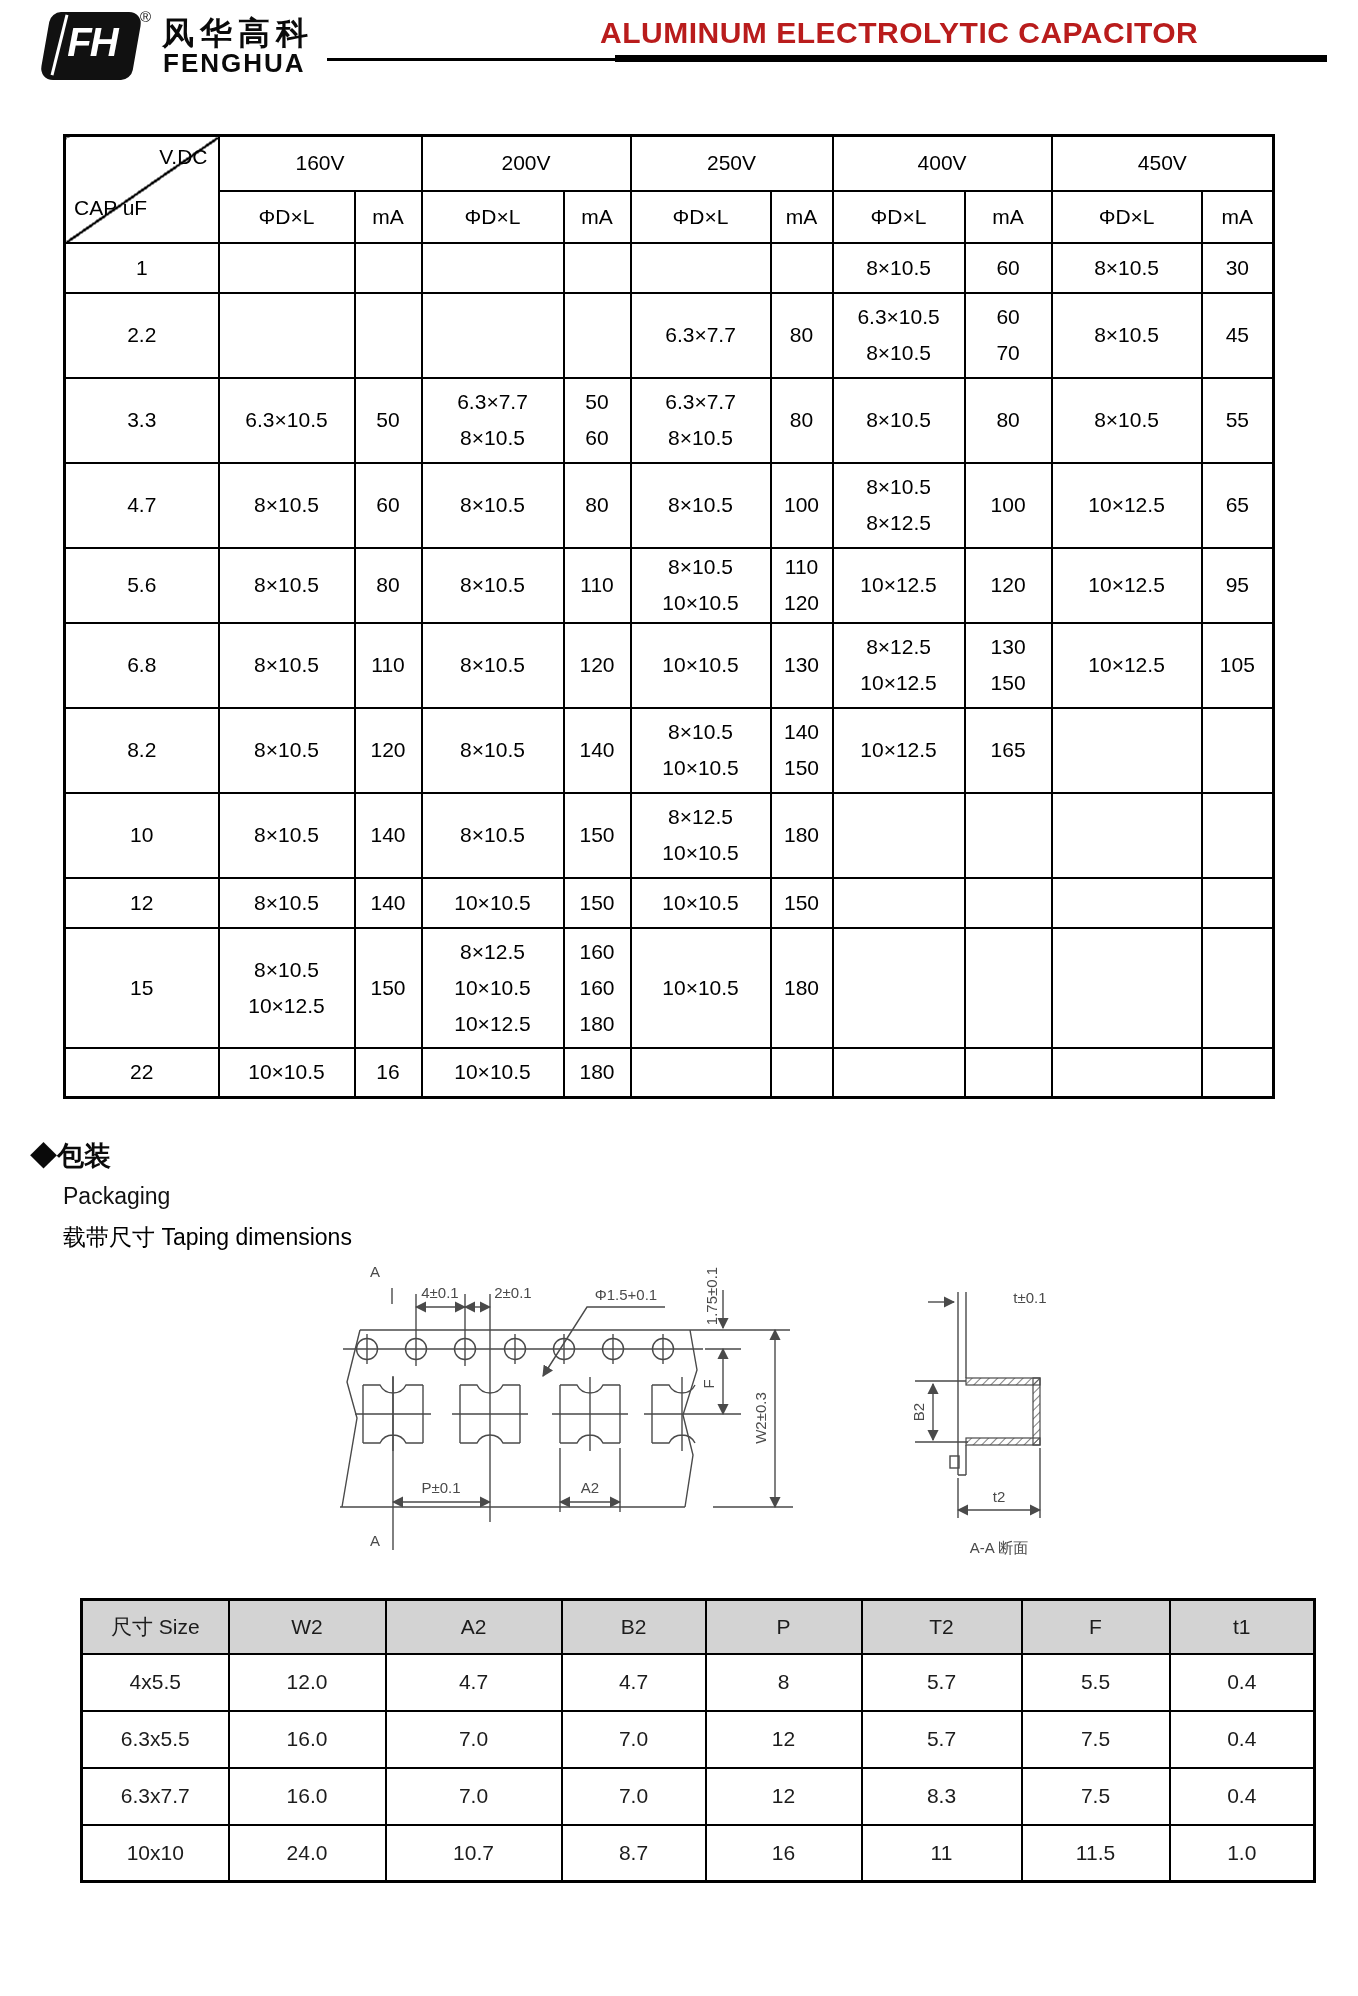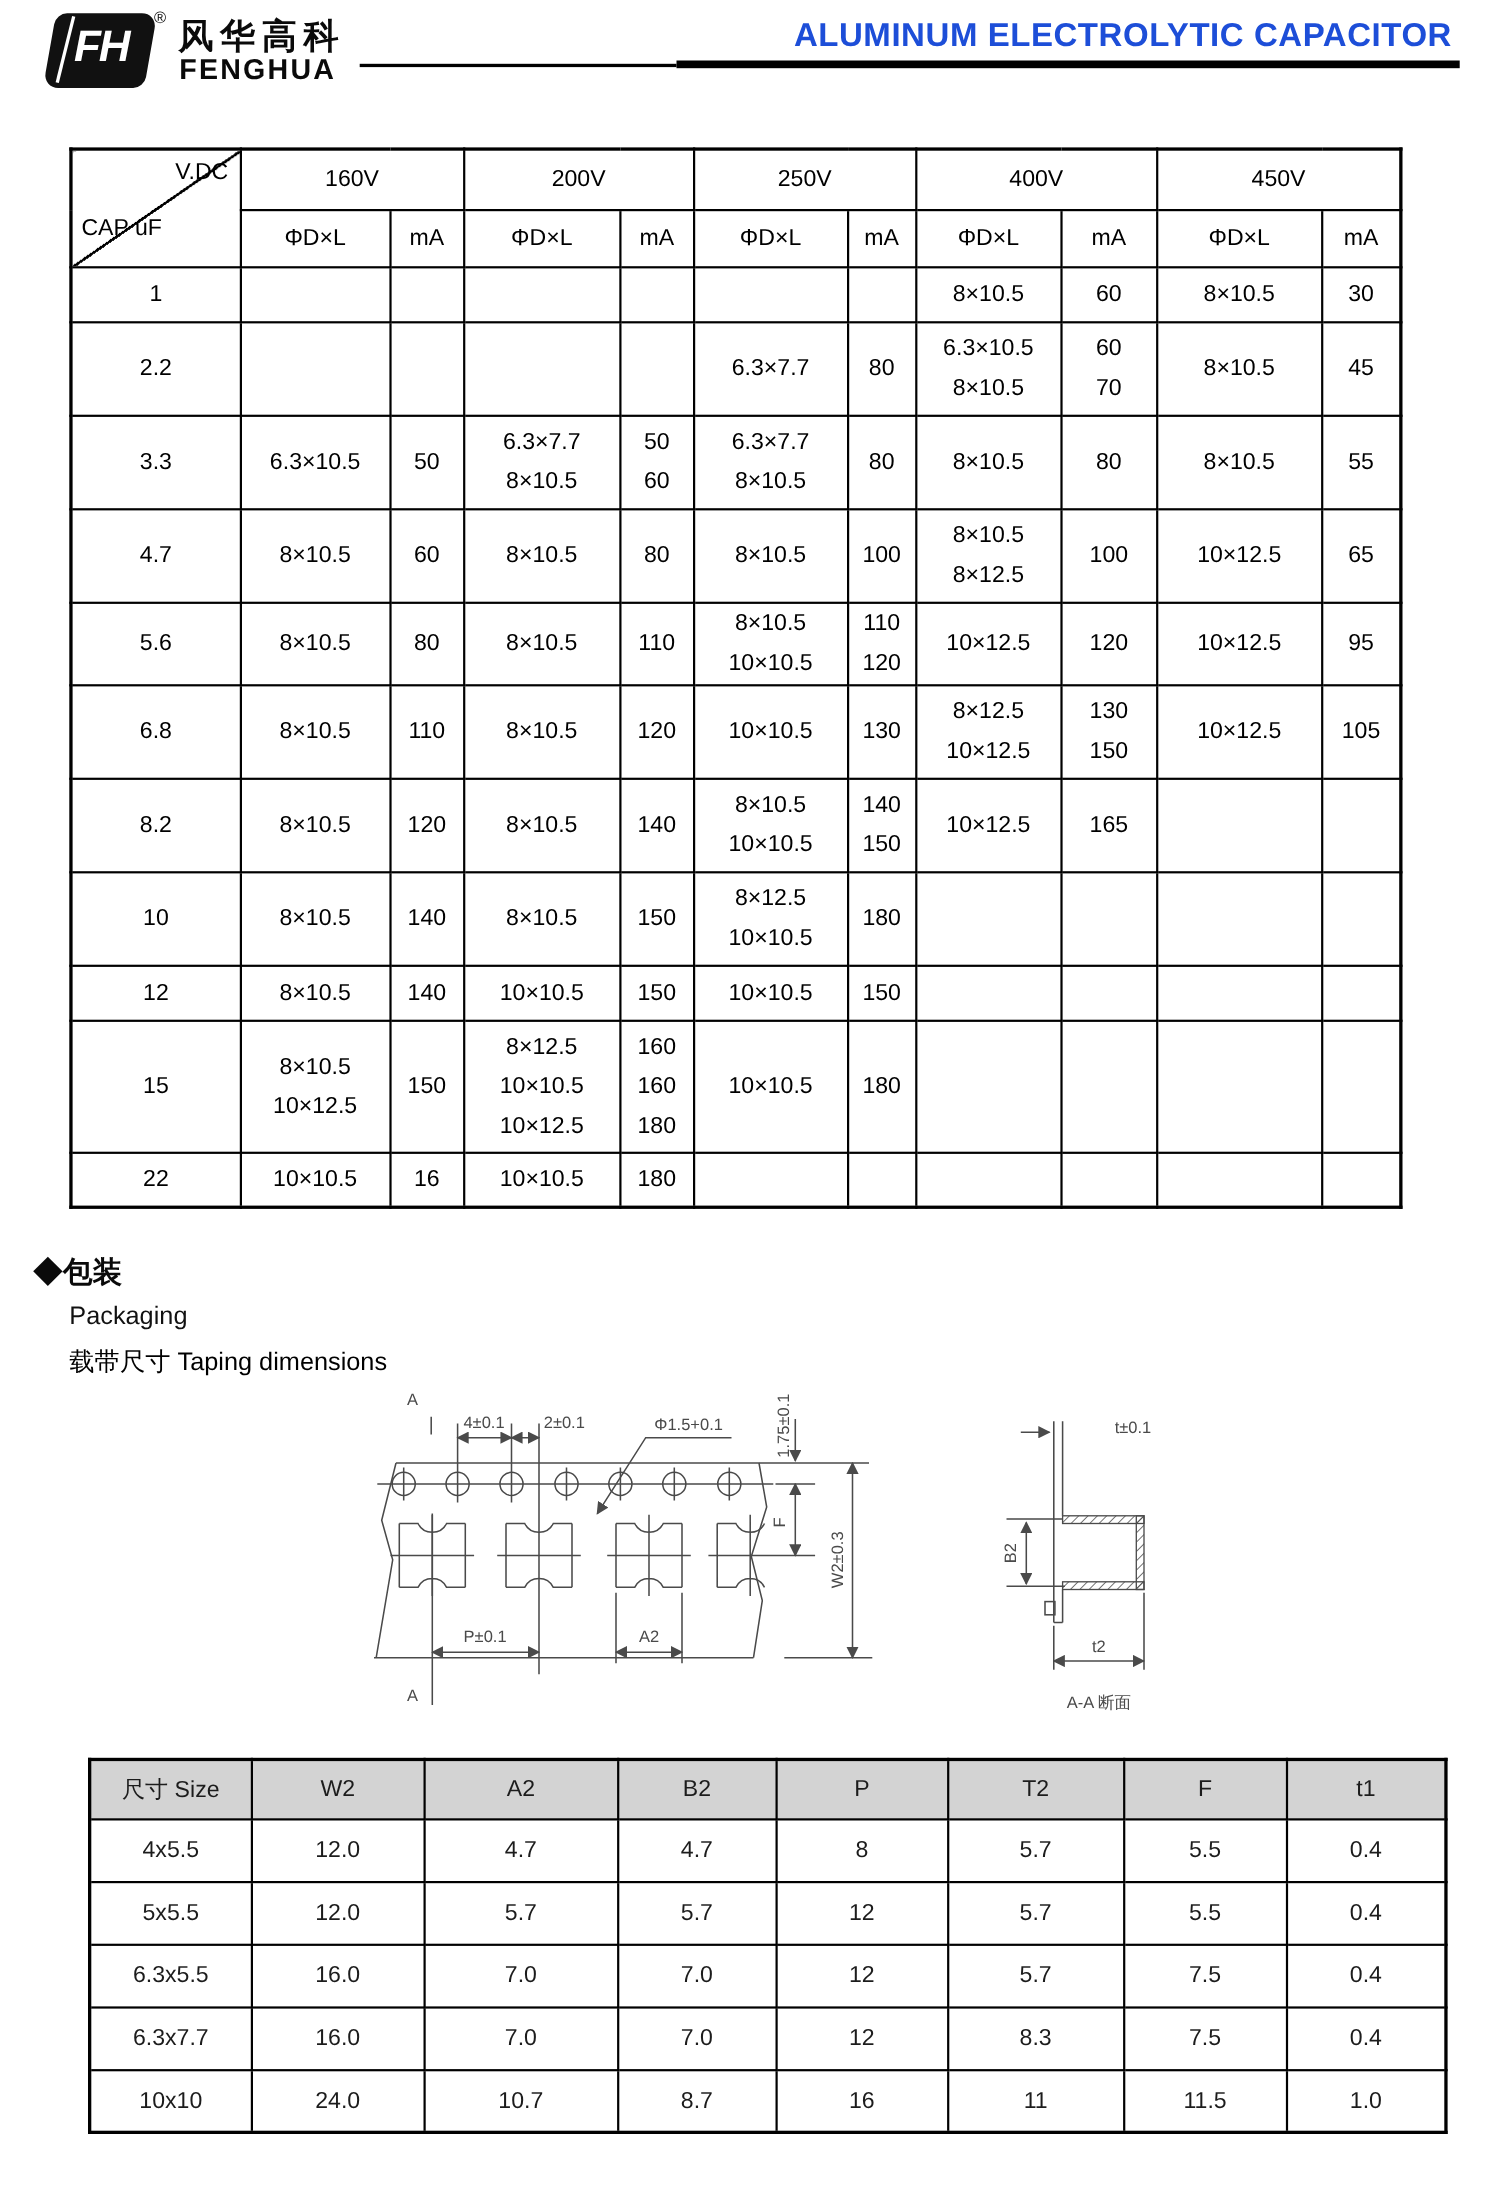--- a/index.html
+++ b/index.html
@@ -8,22 +8,22 @@
 
   
   #logo-box { position:absolute; left:45px; top:12px; width:92px; height:68px; background:#111;
               border-radius:10px 14px 10px 14px; transform:skewX(-10deg); }
   #logo-fh { position:absolute; left:52px; top:20px; width:80px; text-align:center;
              font-style:italic; font-weight:bold; font-size:40px; color:#fff; letter-spacing:-2px;}
   #logo-stripe { position:absolute; left:58px; top:14px; width:3px; height:62px; background:#fff; transform:rotate(14deg);}
   #reg-mark { position:absolute; left:140px; top:8px; font-size:15px; color:#111; }
   #logo-cn { position:absolute; left:162px; top:12px; font-size:32px; font-weight:bold; letter-spacing:6px; color:#0a0a0a;}
   #logo-en { position:absolute; left:163px; top:48px; font-size:26px; font-weight:bold; letter-spacing:2px; color:#0a0a0a;}
-  #doc-title { position:absolute; left:600px; top:16px; width:720px; text-align:right;
-               font-size:30px; font-weight:bold; color:#1d4ed8; letter-spacing:0.5px; }
+  #doc-title { position:absolute; left:600px; top:16px; width:720px; text-align:left;
+               font-size:30px; font-weight:bold; color:#b91c1c; letter-spacing:0.5px; }
   #rule-thin  { position:absolute; left:327px; top:58px; width:288px; height:3px; background:#000; }
   #rule-thick { position:absolute; left:615px; top:55px; width:712px; height:7px; background:#000; }
 
   
   #spec-table { position:absolute; left:63px; top:134px; border-collapse:collapse; table-layout:fixed;
                 width:1209px; font-size:21px; }
   #spec-table td, #spec-table th { border:2px solid #000; text-align:center; vertical-align:middle;
                 font-weight:normal; padding:0; }
   #spec-table { border:3px solid #000; }
   .col-cap{width:154px;} .col-d1{width:136px;} .col-m1{width:67px;} .col-d2{width:142px;} .col-m2{width:67px;}
@@ -549,30 +549,20 @@
           <td>4x5.5</td>
           <td>12.0</td>
           <td>4.7</td>
           <td>4.7</td>
           <td>8</td>
           <td>5.7</td>
           <td>5.5</td>
           <td>0.4</td>
         </tr>
         <tr>
-          <td>5x5.5</td>
-          <td>12.0</td>
-          <td>5.7</td>
-          <td>5.7</td>
-          <td>12</td>
-          <td>5.7</td>
-          <td>5.5</td>
-          <td>0.4</td>
-        </tr>
-        <tr>
           <td>6.3x5.5</td>
           <td>16.0</td>
           <td>7.0</td>
           <td>7.0</td>
           <td>12</td>
           <td>5.7</td>
           <td>7.5</td>
           <td>0.4</td>
         </tr>
         <tr>

